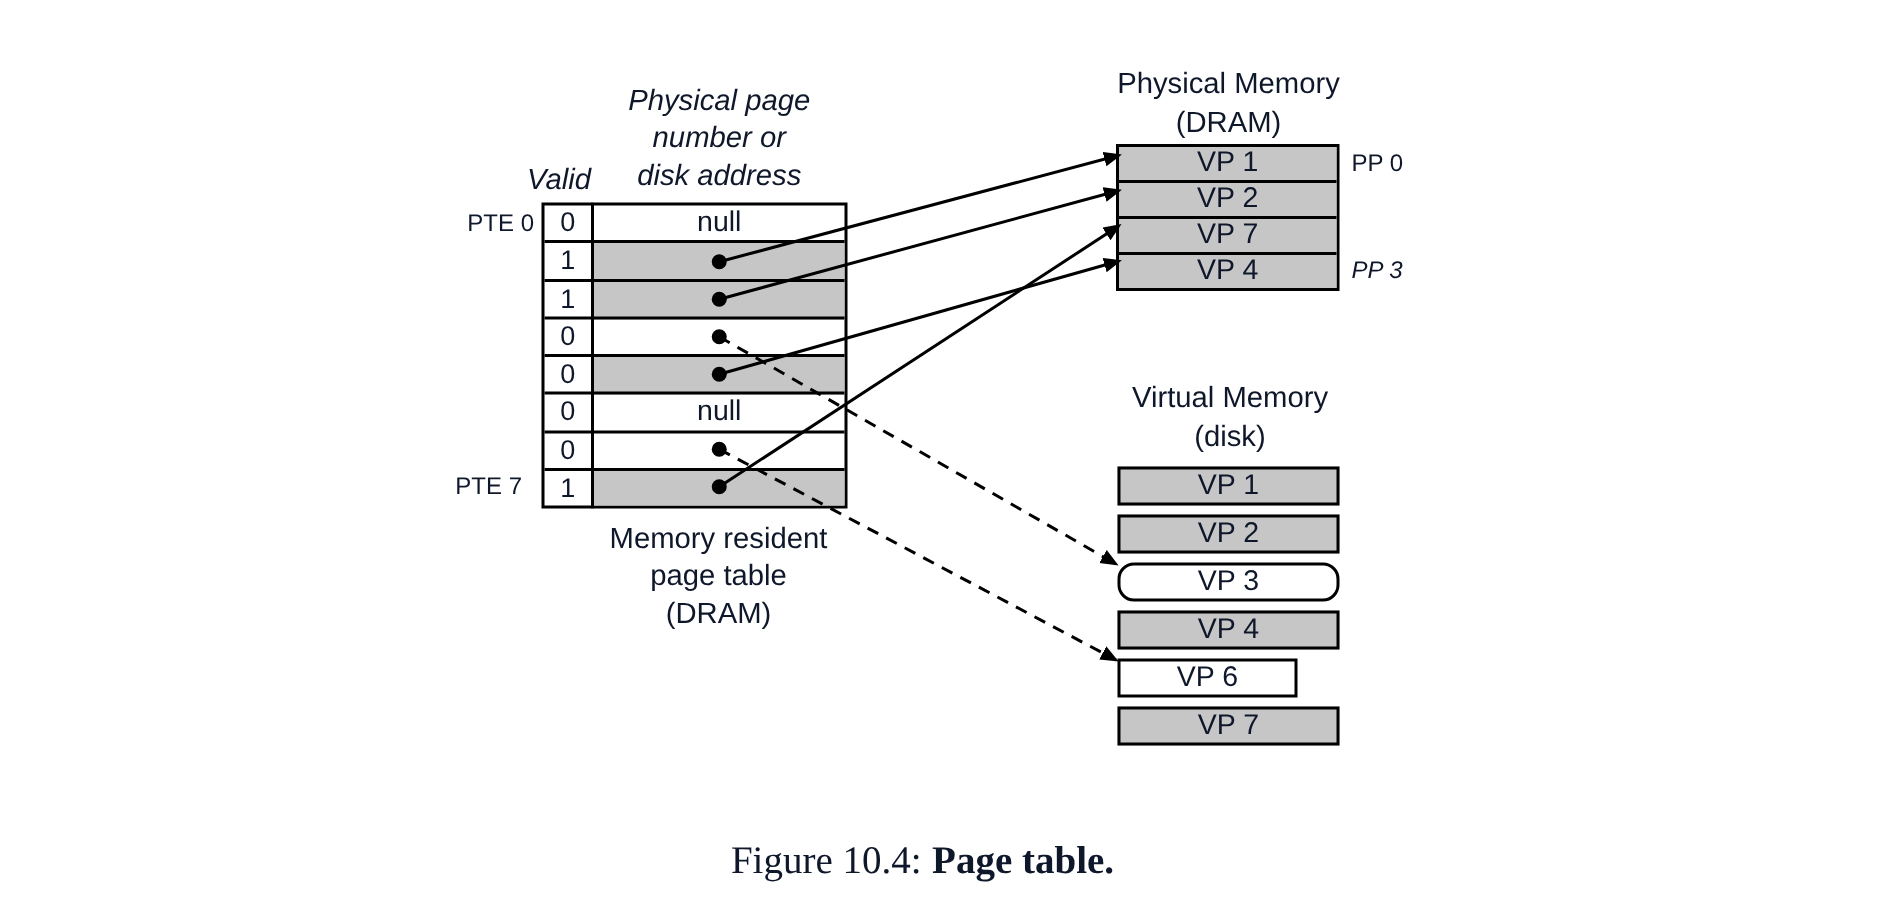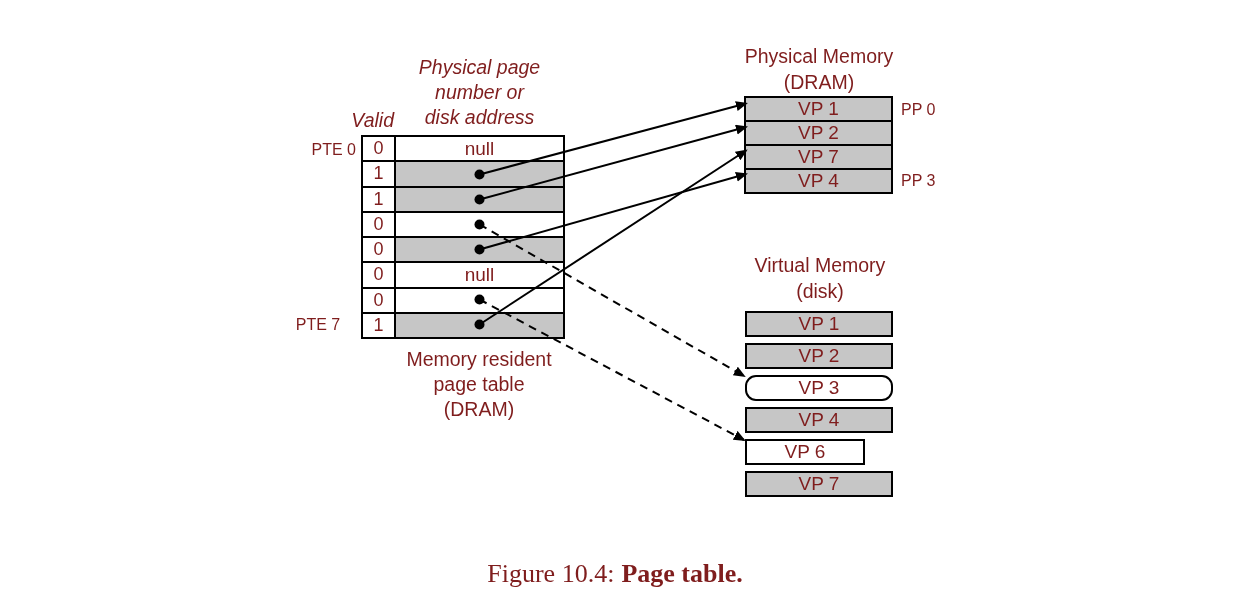--- a/index.html
+++ b/index.html
@@ -1,18 +1,18 @@
 <!DOCTYPE html>
 <html><head>
 <meta charset="utf-8">
 <style>
   html,body{margin:0;padding:0;background:#fff;}
   #canvas{
     position:relative;width:1257px;height:610px;background:#fff;overflow:hidden;
-    font-family:"Liberation Sans","DejaVu Sans",sans-serif;color:#7f1d1d;
+    font-family:"Liberation Sans","DejaVu Sans",sans-serif;color:#0f172a;
   }
   
   .pt-col{position:absolute;border:2px solid #000;display:flex;flex-direction:column;background:#fff;box-sizing:border-box;z-index:1;}
   .pt-row{flex:1;border-bottom:2px solid #000;display:flex;align-items:center;justify-content:center;box-sizing:border-box;}
   .pt-row:last-child{border-bottom:none;}
   .valid-cell{font-size:18px;}
   .data-cell{font-size:19px;}
   
   .pm-box{position:absolute;border:2px solid #000;display:flex;flex-direction:column;box-sizing:border-box;z-index:1;}
   .pm-row{flex:1;border-bottom:2px solid #000;display:flex;align-items:center;justify-content:center;font-size:19px;box-sizing:border-box;}
@@ -36,21 +36,21 @@
 
   <div class="tblock italic" id="col2-header" style="left:394px;top:55px;width:171px;">
       <div>Physical page</div>
       <div>number or</div>
       <div>disk address</div>
     </div>
 
   <div class="tblock italic right-align" style="left:310px;top:108px;width:84px;">Valid</div>
 
   <div class="side-label right-align" style="left:266px;top:139px;width:90px;">PTE 0</div>
-  <div class="side-label right-align" style="left:273px;top:314px;width:90px;text-align:center;">PTE 7</div>
+  <div class="side-label right-align" style="left:258px;top:314px;width:90px;">PTE 7</div>
 
   <div class="pt-col" id="valid-col" style="left:361px;top:135px;width:35px;height:204px;">
       <div class="pt-row valid-cell">0</div>
       <div class="pt-row valid-cell">1</div>
       <div class="pt-row valid-cell">1</div>
       <div class="pt-row valid-cell">0</div>
       <div class="pt-row valid-cell">0</div>
       <div class="pt-row valid-cell">0</div>
       <div class="pt-row valid-cell">0</div>
       <div class="pt-row valid-cell">1</div>
@@ -76,21 +76,21 @@
       <div>Physical Memory</div>
       <div>(DRAM)</div>
     </div>
   <div class="pm-box" id="pm-box" style="left:744px;top:96px;width:149px;height:98px;">
       <div class="pm-row" style="background: rgb(198, 198, 198);">VP 1</div>
       <div class="pm-row" style="background: rgb(198, 198, 198);">VP 2</div>
       <div class="pm-row" style="background: rgb(198, 198, 198);">VP 7</div>
       <div class="pm-row" style="background: rgb(198, 198, 198);">VP 4</div>
     </div>
   <div class="side-label" style="left:901px;top:99px;">PP 0</div>
-  <div class="side-label" style="left:901px;top:170px;">PP 3</div>
+  <div class="side-label" style="left:901px;top:170px;font-style:italic;">PP 3</div>
 
   <div class="tblock" id="vm-title" style="left:725px;top:252px;width:190px;line-height:26px;">
       <div>Virtual Memory</div>
       <div>(disk)</div>
     </div>
   <div id="vm-container">
       <div class="vm-box" style="left: 745px; top: 311px; width: 148px; height: 26px; background: rgb(198, 198, 198);">VP 1</div>
       <div class="vm-box" style="left: 745px; top: 343px; width: 148px; height: 26px; background: rgb(198, 198, 198);">VP 2</div>
       <div class="vm-box" style="left: 745px; top: 375px; width: 148px; height: 26px; background: rgb(255, 255, 255); border-radius: 11px;">VP 3</div>
       <div class="vm-box" style="left: 745px; top: 407px; width: 148px; height: 26px; background: rgb(198, 198, 198);">VP 4</div>

